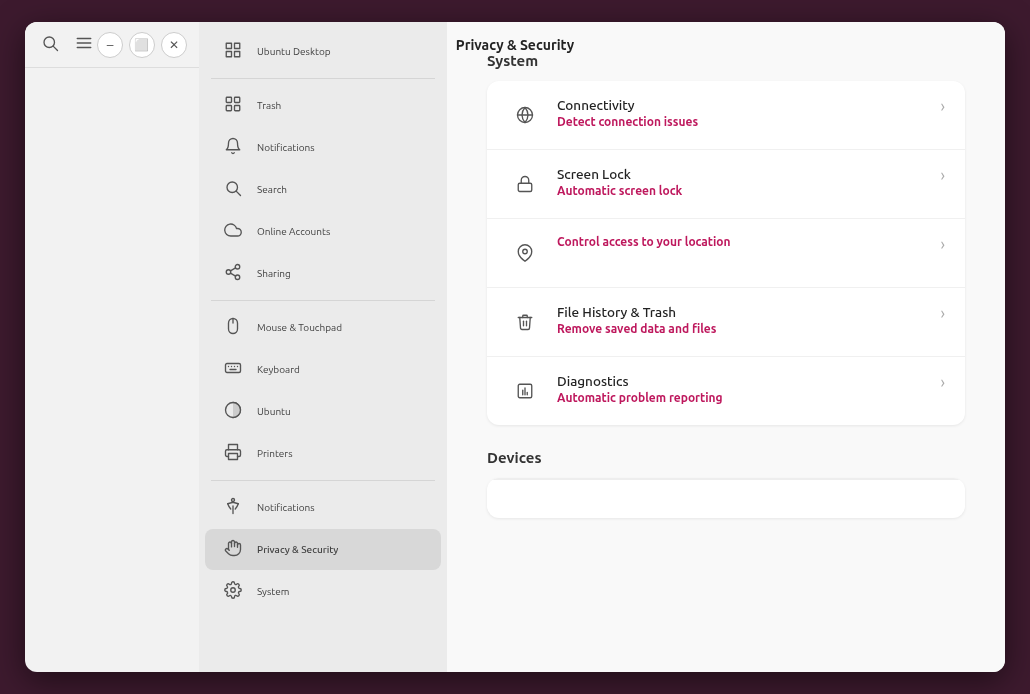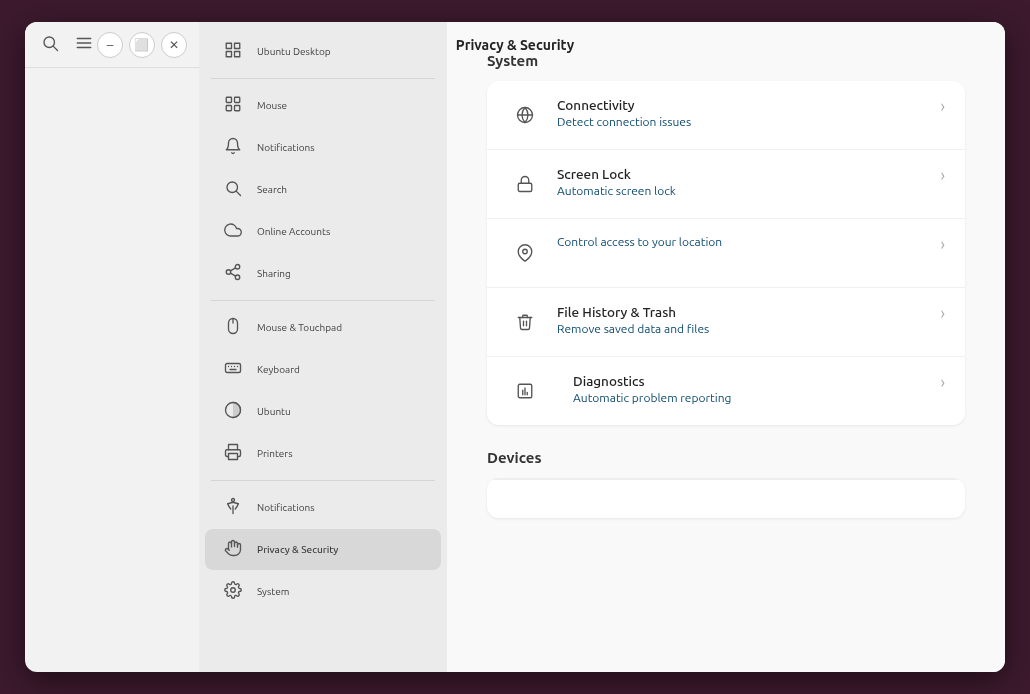--- a/index.html
+++ b/index.html
@@ -136,21 +136,21 @@
       box-shadow: 0 1px 3px rgba(0,0,0,0.08);
     }
     .card-item {
       display: flex;
       align-items: flex-start;
       padding: 16px 20px;
       cursor: pointer;
       border-bottom: 1px solid #f0f0f0;
       transition: background 0.15s;
     }
-    .card-item:last-child { border-bottom: none; gap: 16px; }
+    .card-item:last-child { border-bottom: none; }
     .card-item-icon {
       width: 36px;
       height: 36px;
       display: flex;
       align-items: center;
       justify-content: center;
       font-size: 18px;
       color: #555;
       flex-shrink: 0;
     }
@@ -159,21 +159,22 @@
       margin-left: 14px;
     }
     .card-item-title {
       font-size: 13.5px;
       font-weight: 500;
       color: #222;
       margin-bottom: 2px;
     }
     .card-item-subtitle {
       font-size: 12px;
-      color: #0c4a6e;
+      color: #be185d;
+      font-weight: bold;
     }
     .card-item-arrow {
       color: #aaa;
       font-size: 16px;
     }
     
     .icon-svg {
       width: 18px;
       height: 18px;
       fill: none;
@@ -232,21 +233,21 @@
 
       <div class="sidebar-item">
         <span class="sidebar-icon">
           <svg class="icon-svg" viewBox="0 0 24 24">
               <rect x="3" y="3" width="7" height="7" rx="1"></rect>
               <rect x="14" y="3" width="7" height="7" rx="1"></rect>
               <rect x="3" y="14" width="7" height="7" rx="1"></rect>
               <rect x="14" y="14" width="7" height="7" rx="1"></rect>
             </svg>
         </span>
-        <span>Mouse</span>
+        <span>Trash</span>
       </div>
 
       <div class="sidebar-item">
         <span class="sidebar-icon">
           <svg class="icon-svg" viewBox="0 0 24 24">
               <path d="M18 8A6 6 0 0 0 6 8c0 7-3 9-3 9h18s-3-2-3-9"></path>
               <path d="M13.73 21a2 2 0 0 1-3.46 0"></path>
             </svg>
         </span>
         <span>Notifications</span>

